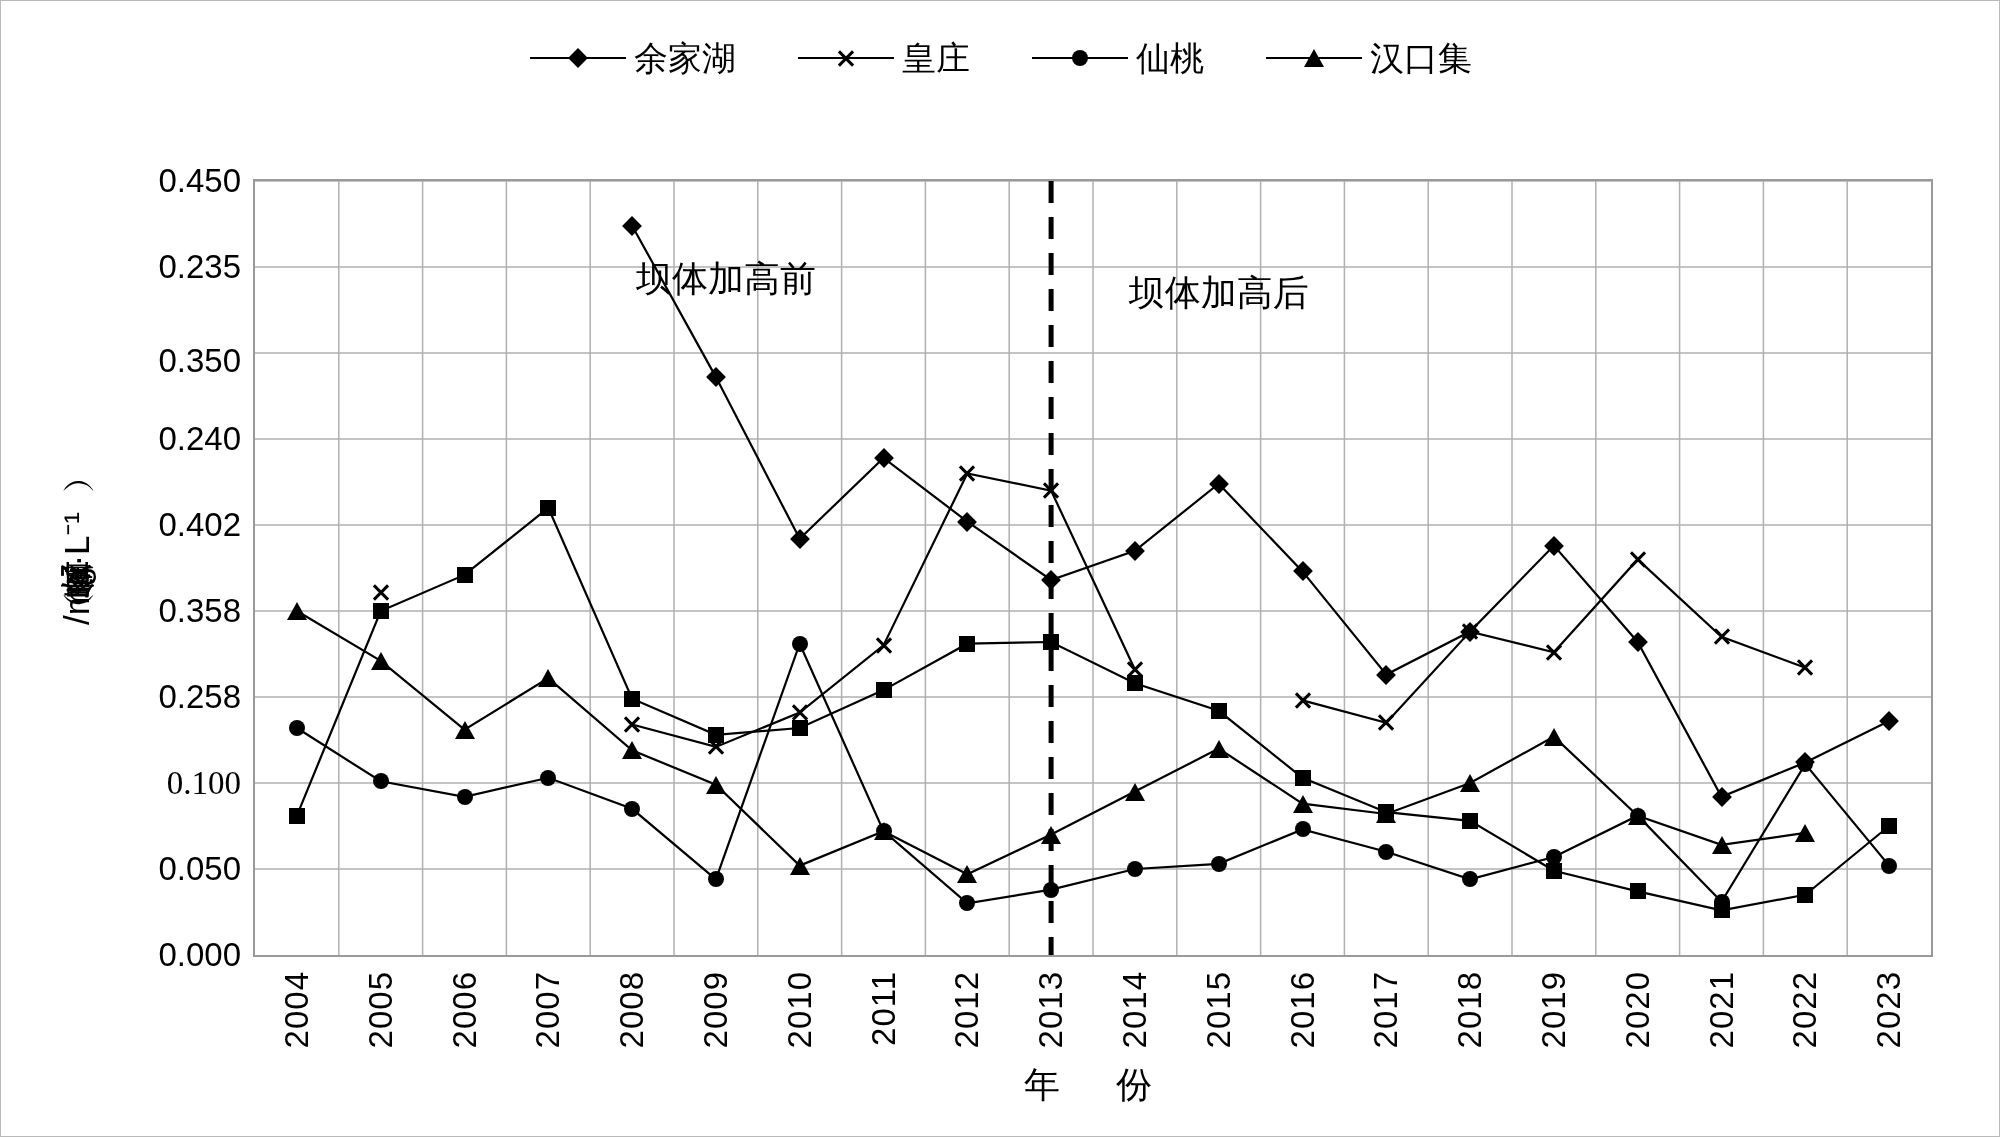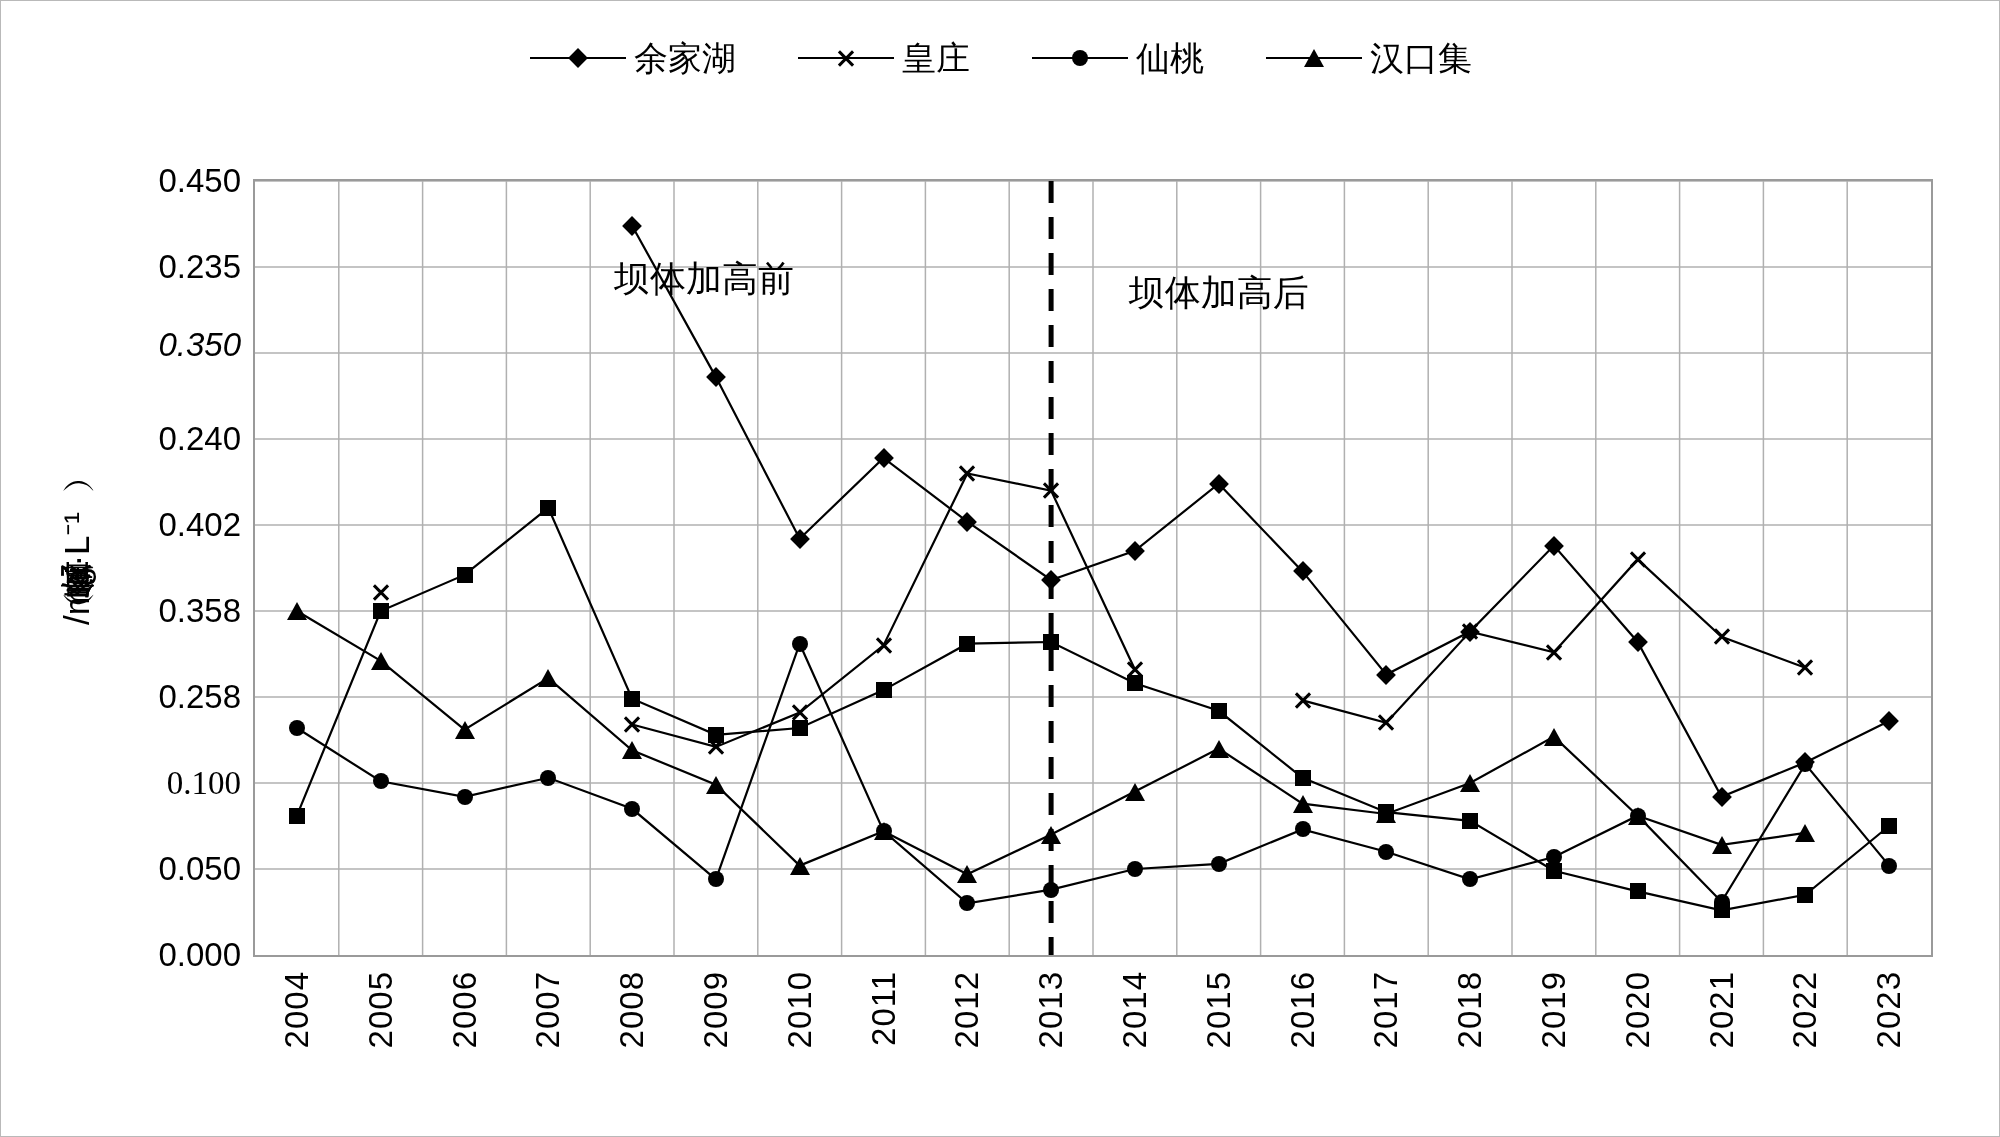--- a/index.html
+++ b/index.html
@@ -260,21 +260,21 @@
           <polyline points="41.9,547.0 125.7,600.3 209.5,615.8 293.3,596.8 377.1,627.8 460.9,698.3 544.7,462.7 628.5,650.2 712.3,722.4 796.1,708.6 879.9,688.0 963.7,682.8 1047.5,648.4 1131.3,670.8 1215.1,698.3 1298.9,676.0 1382.7,634.7 1466.5,720.7 1550.3,583.1 1634.1,684.6" fill="none" stroke="#000" stroke-width="2.2"></polyline>
           <polyline points="41.9,430.0 125.7,479.9 209.5,548.7 293.3,497.1 377.1,569.3 460.9,603.7 544.7,684.6 628.5,650.2 712.3,693.2 796.1,653.6 879.9,610.6 963.7,567.6 1047.5,622.6 1131.3,633.0 1215.1,602.0 1298.9,555.6 1382.7,634.7 1466.5,663.9 1550.3,651.9" fill="none" stroke="#000" stroke-width="2.2"></polyline>
         </svg>
     <div class="ylabel-tick" style="top: 774px;">0.000</div>
         <div class="ylabel-tick" style="top: 688px;">0.050</div>
         <div class="ylabel-tick" style="top: 602px; font-family: Liberation Serif, serif;">0.100</div>
         <div class="ylabel-tick" style="top: 516px;">0.258</div>
         <div class="ylabel-tick" style="top: 430px;">0.358</div>
         <div class="ylabel-tick" style="top: 344px;">0.402</div>
         <div class="ylabel-tick" style="top: 258px;">0.240</div>
-        <div class="ylabel-tick" style="top: 164px; font-style: italic;">0.350</div>
+        <div class="ylabel-tick" style="top: 180px;">0.350</div>
         <div class="ylabel-tick" style="top: 86px;">0.235</div>
         <div class="ylabel-tick" style="top: 1.13687e-13px;">0.450</div>
         <div class="xlabel-tick" style="left: 41.9px;">2004</div>
         <div class="xlabel-tick" style="left: 125.7px;">2005</div>
         <div class="xlabel-tick" style="left: 209.5px;">2006</div>
         <div class="xlabel-tick" style="left: 293.3px;">2007</div>
         <div class="xlabel-tick" style="left: 377.1px;">2008</div>
         <div class="xlabel-tick" style="left: 460.9px;">2009</div>
         <div class="xlabel-tick" style="left: 544.7px;">2010</div>
         <div class="xlabel-tick" style="left: 628.5px;">2011</div>
@@ -373,18 +373,19 @@
         <div style="position: absolute; left: 796.1px; top: 653.6px; width: 0px; height: 0px;"><span class="mk mk-triangle"><i></i></span></div>
         <div style="position: absolute; left: 879.9px; top: 610.6px; width: 0px; height: 0px;"><span class="mk mk-triangle"><i></i></span></div>
         <div style="position: absolute; left: 963.7px; top: 567.6px; width: 0px; height: 0px;"><span class="mk mk-triangle"><i></i></span></div>
         <div style="position: absolute; left: 1047.5px; top: 622.64px; width: 0px; height: 0px;"><span class="mk mk-triangle"><i></i></span></div>
         <div style="position: absolute; left: 1131.3px; top: 632.96px; width: 0px; height: 0px;"><span class="mk mk-triangle"><i></i></span></div>
         <div style="position: absolute; left: 1215.1px; top: 602px; width: 0px; height: 0px;"><span class="mk mk-triangle"><i></i></span></div>
         <div style="position: absolute; left: 1298.9px; top: 555.56px; width: 0px; height: 0px;"><span class="mk mk-triangle"><i></i></span></div>
         <div style="position: absolute; left: 1382.7px; top: 634.68px; width: 0px; height: 0px;"><span class="mk mk-triangle"><i></i></span></div>
         <div style="position: absolute; left: 1466.5px; top: 663.92px; width: 0px; height: 0px;"><span class="mk mk-triangle"><i></i></span></div>
         <div style="position: absolute; left: 1550.3px; top: 651.88px; width: 0px; height: 0px;"><span class="mk mk-triangle"><i></i></span></div>
-        <div class="annotation" style="left: 449px; top: 98.04px; text-align: right;">坝体加高前</div>
+        <div class="annotation" style="left: 471px; top: 98.04px; text-align: right;">坝体加高前</div>
         <div class="annotation" style="left: 963.7px; top: 111.8px;">坝体加高后</div>
       </div>
   </div>
 
+  <div id="axis-title-x">年　份</div>
 </div>
 
 </body></html>

